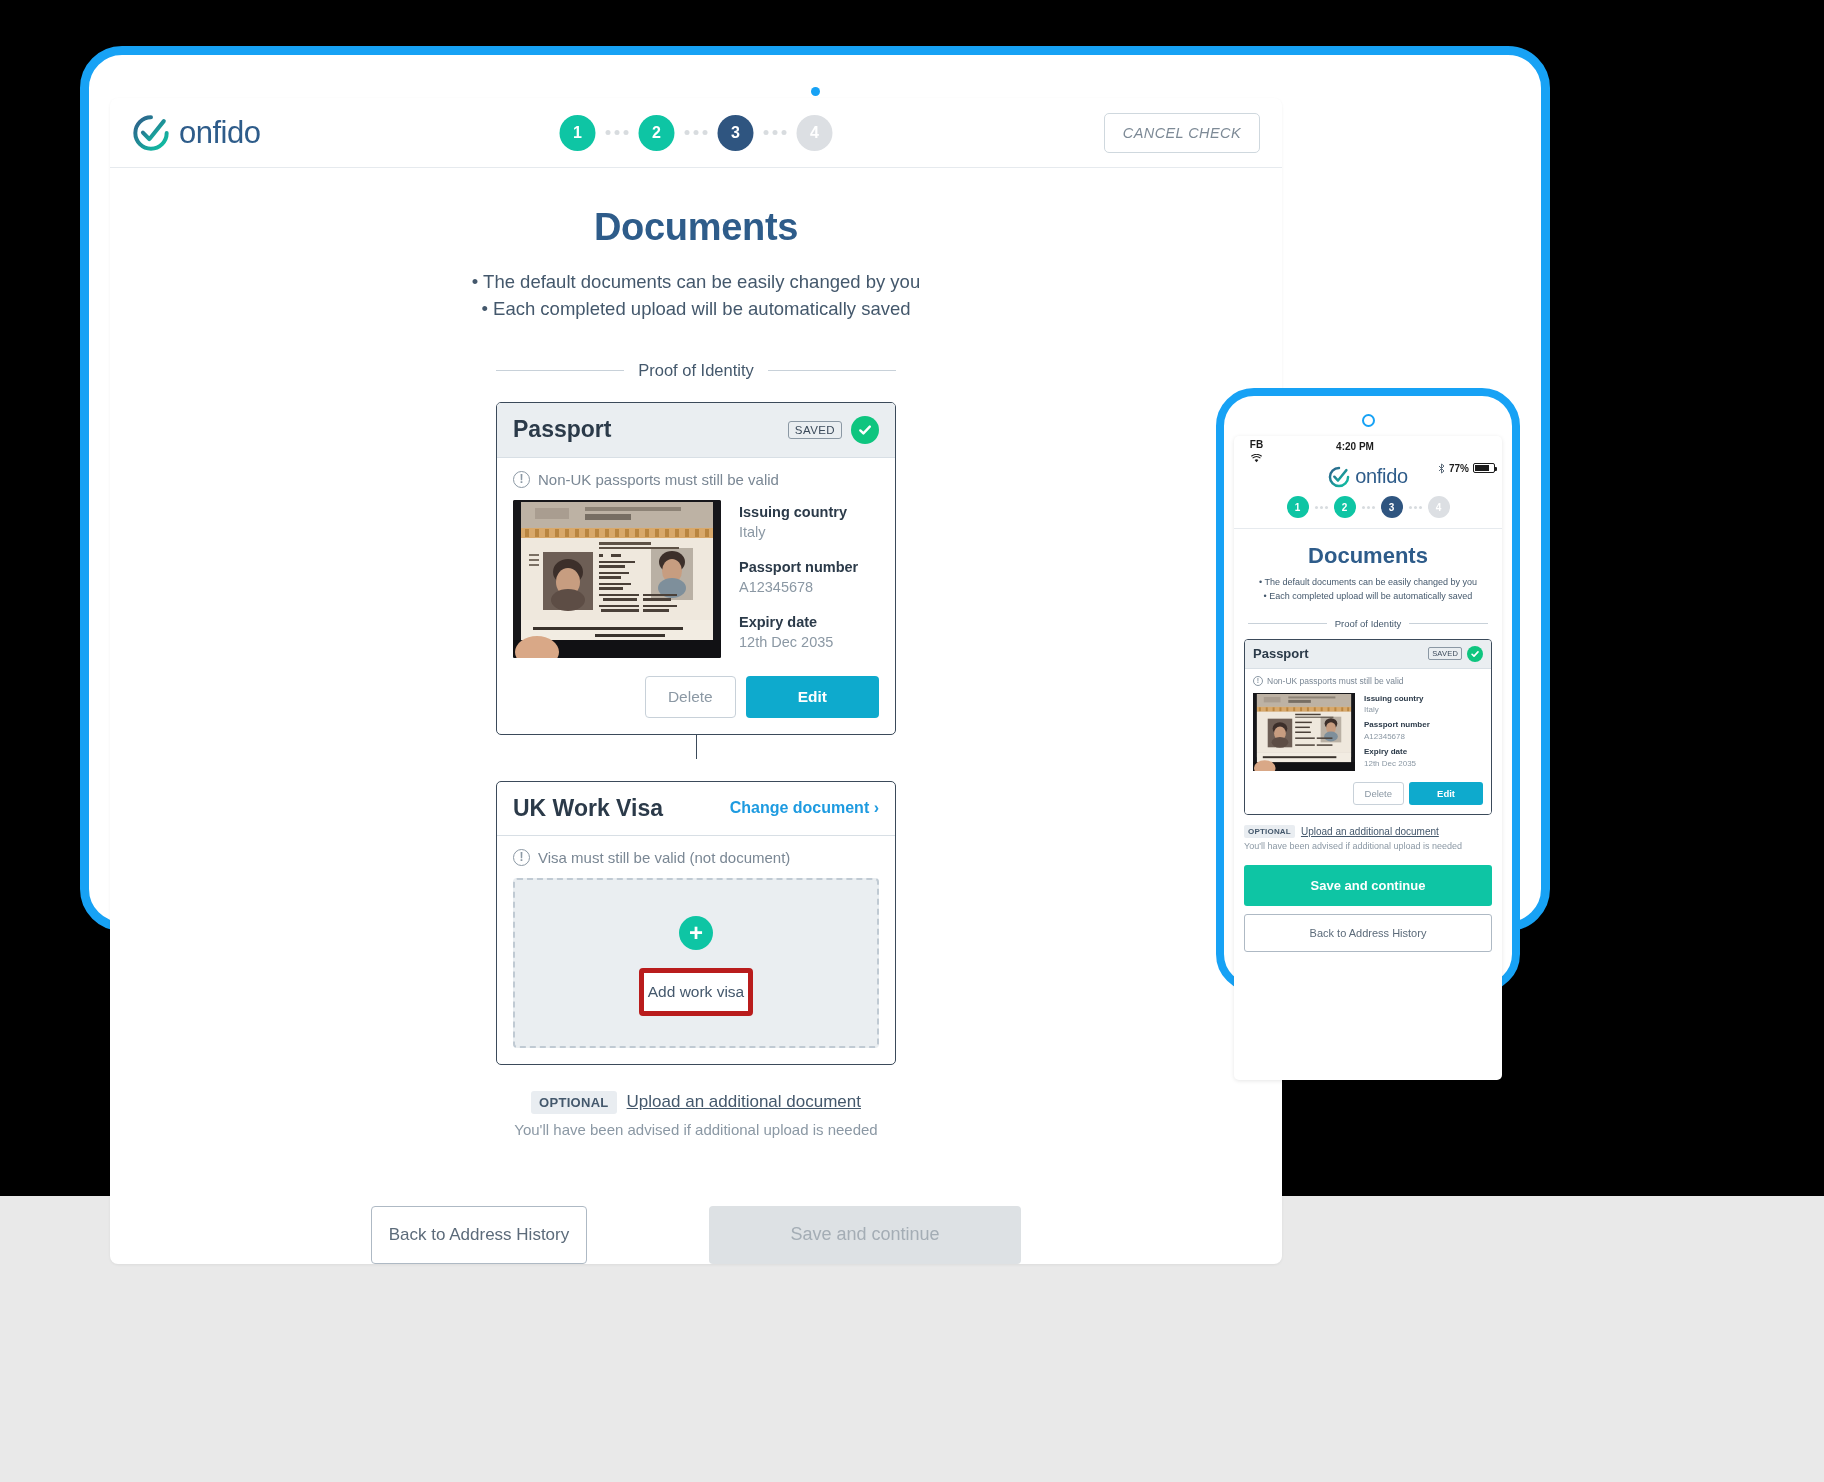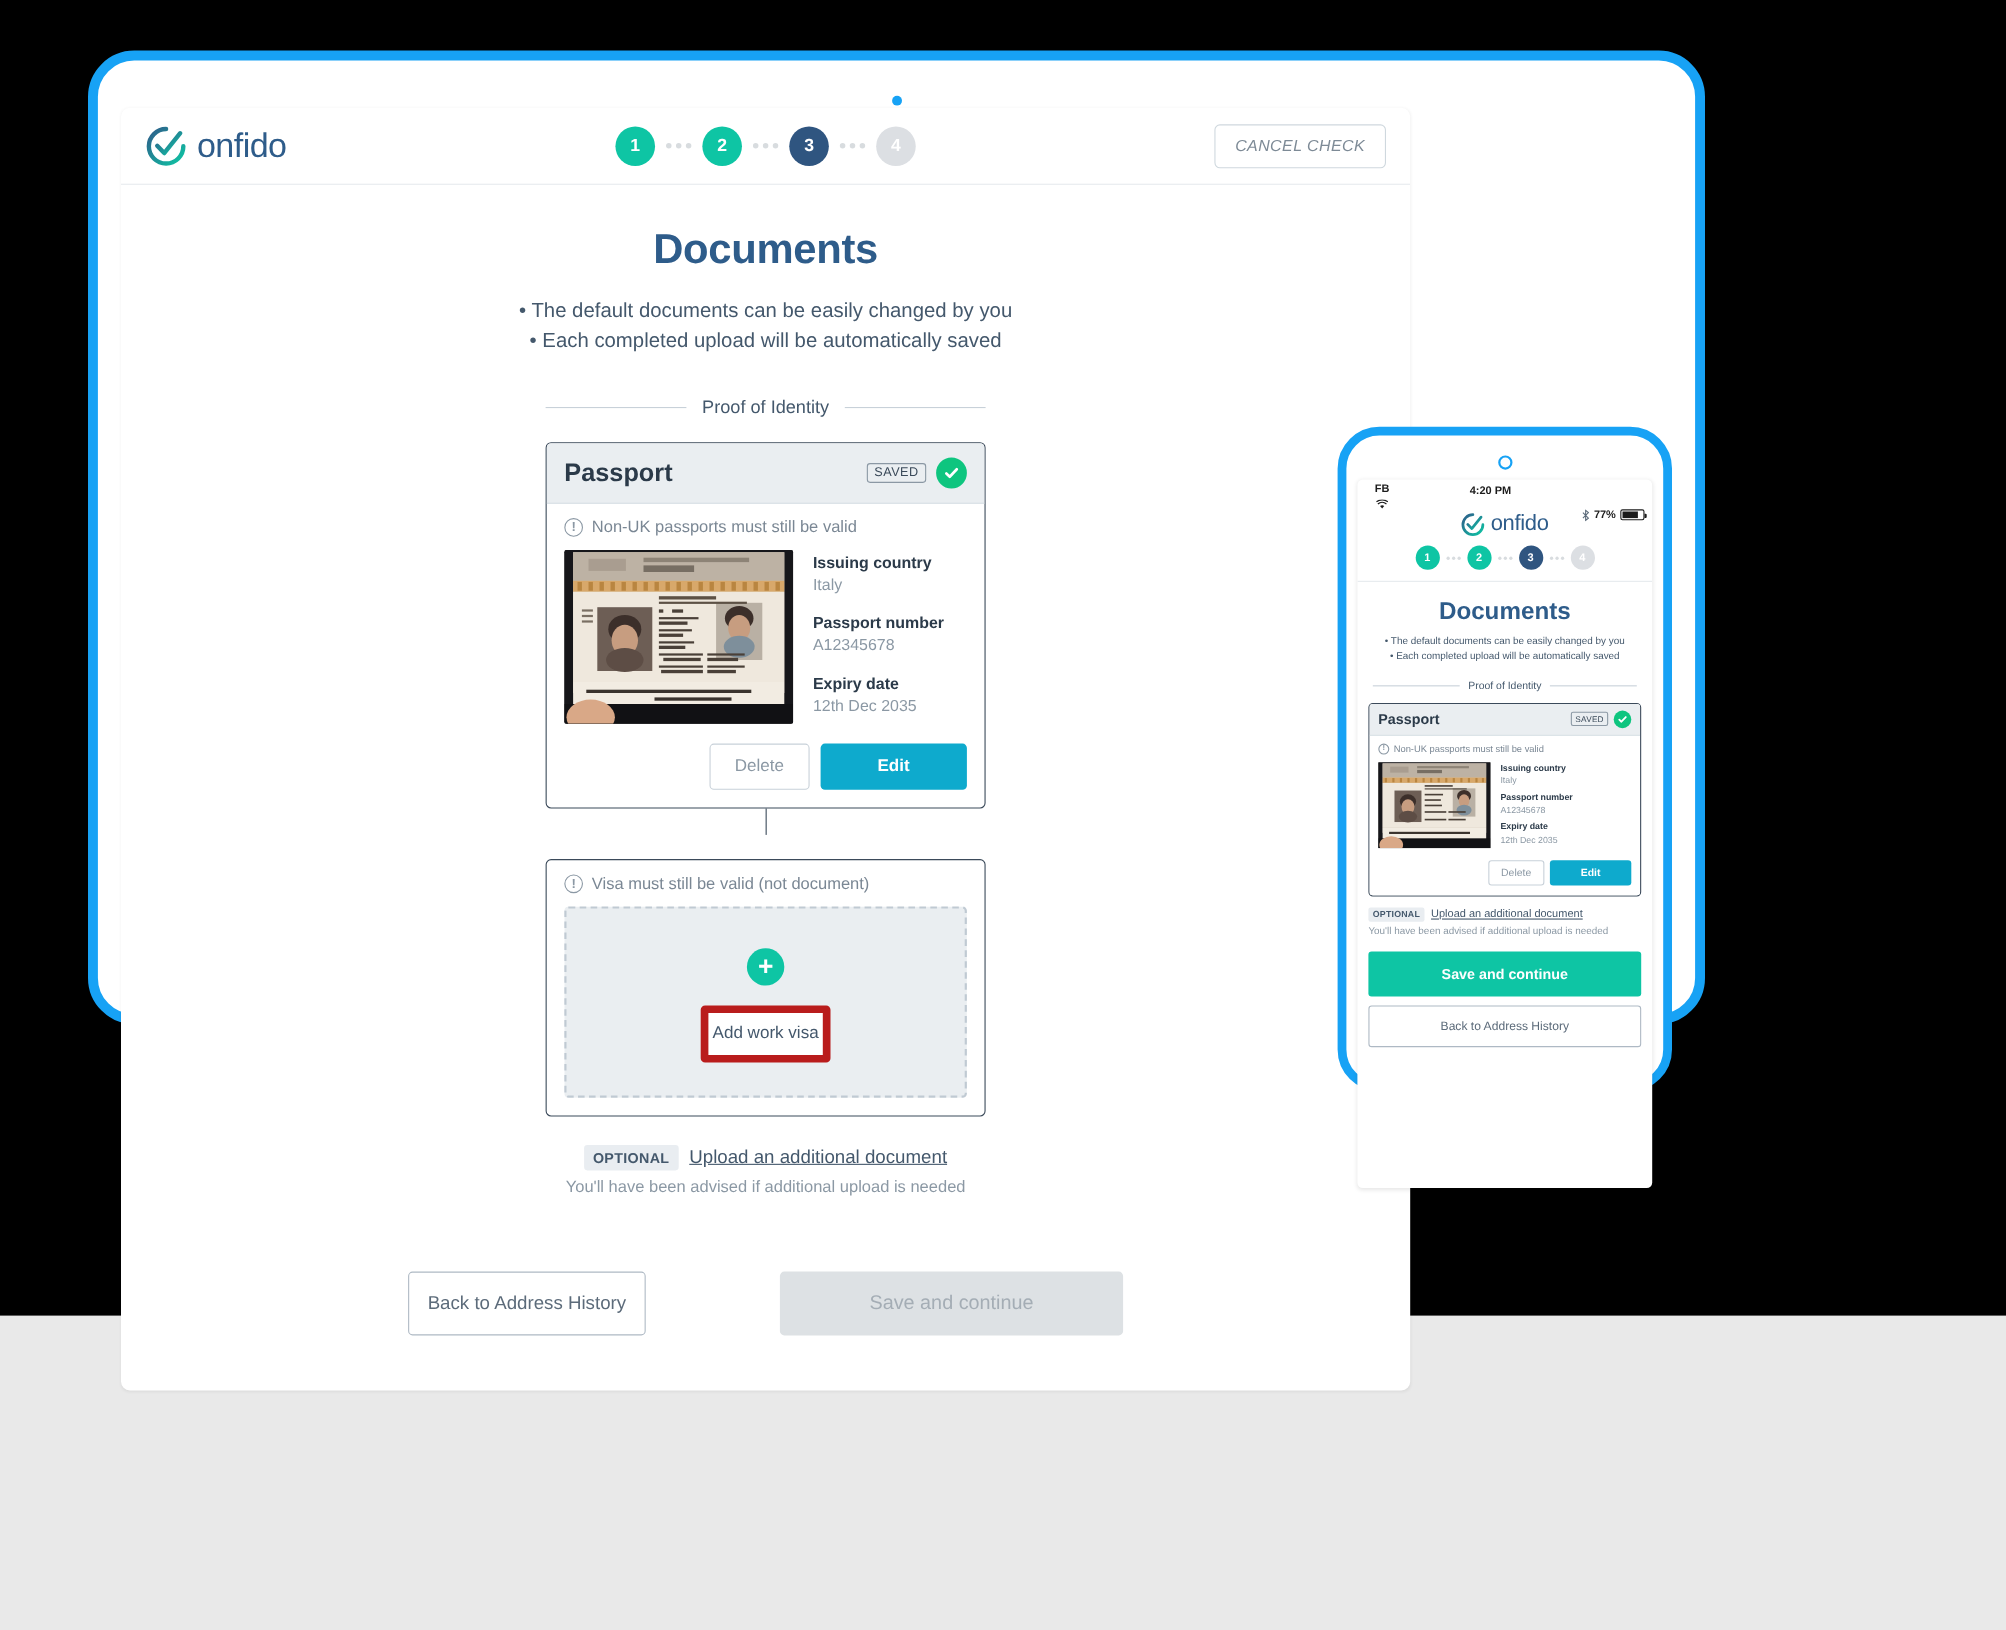--- a/index.html
+++ b/index.html
@@ -262,21 +262,21 @@
     gap: 18px;
   }
   .plus-circle {
     width: 34px; height: 34px; border-radius: 50%;
     background: #0ec5a4;
     display: flex; align-items: center; justify-content: center;
     color: #fff; font-size: 24px; font-weight: 700; line-height: 1;
   }
   .add-visa-btn {
     background: #fff;
-    border: 7px solid #b91c1c;
+    border: 5px solid #b91c1c;
     border-radius: 4px;
     padding: 10px 4px;
     color: #44586c;
     font-size: 15.5px;
     cursor: pointer;
     font-family: "Liberation Sans", sans-serif;
     text-align: right;
   }
 
   .optional-row {
@@ -670,20 +670,24 @@
           <div class="card-actions">
             <button class="btn btn-delete">Delete</button>
             <button class="btn btn-edit">Edit</button>
           </div>
         </div>
       </div>
 
       <div class="connector"></div>
 
       <div class="card">
+        <div class="card-head">
+          <span class="card-title">UK Work Visa</span>
+          <a class="change-doc">Change document ›</a>
+        </div>
         <div class="card-body">
           <div class="notice">
             <span class="excl">!</span>
             <span>Visa must still be valid (not document)</span>
           </div>
           <div class="dropzone">
             <span class="plus-circle">+</span>
             <button class="add-visa-btn">Add work visa</button>
           </div>
         </div>

